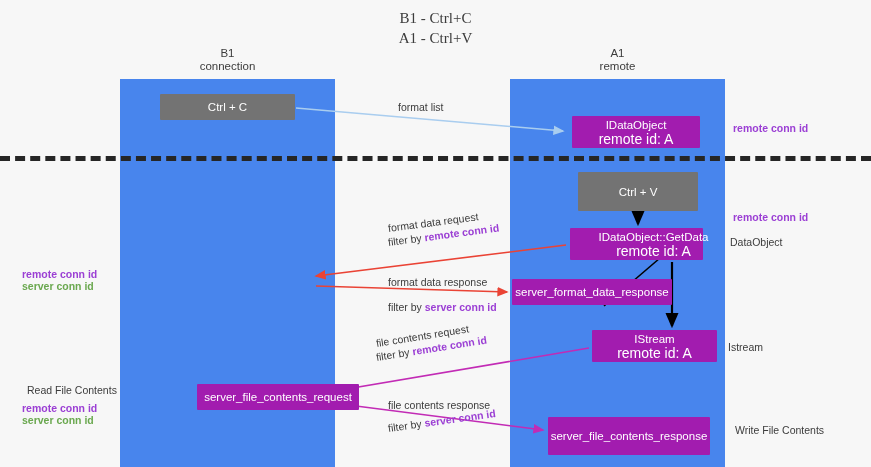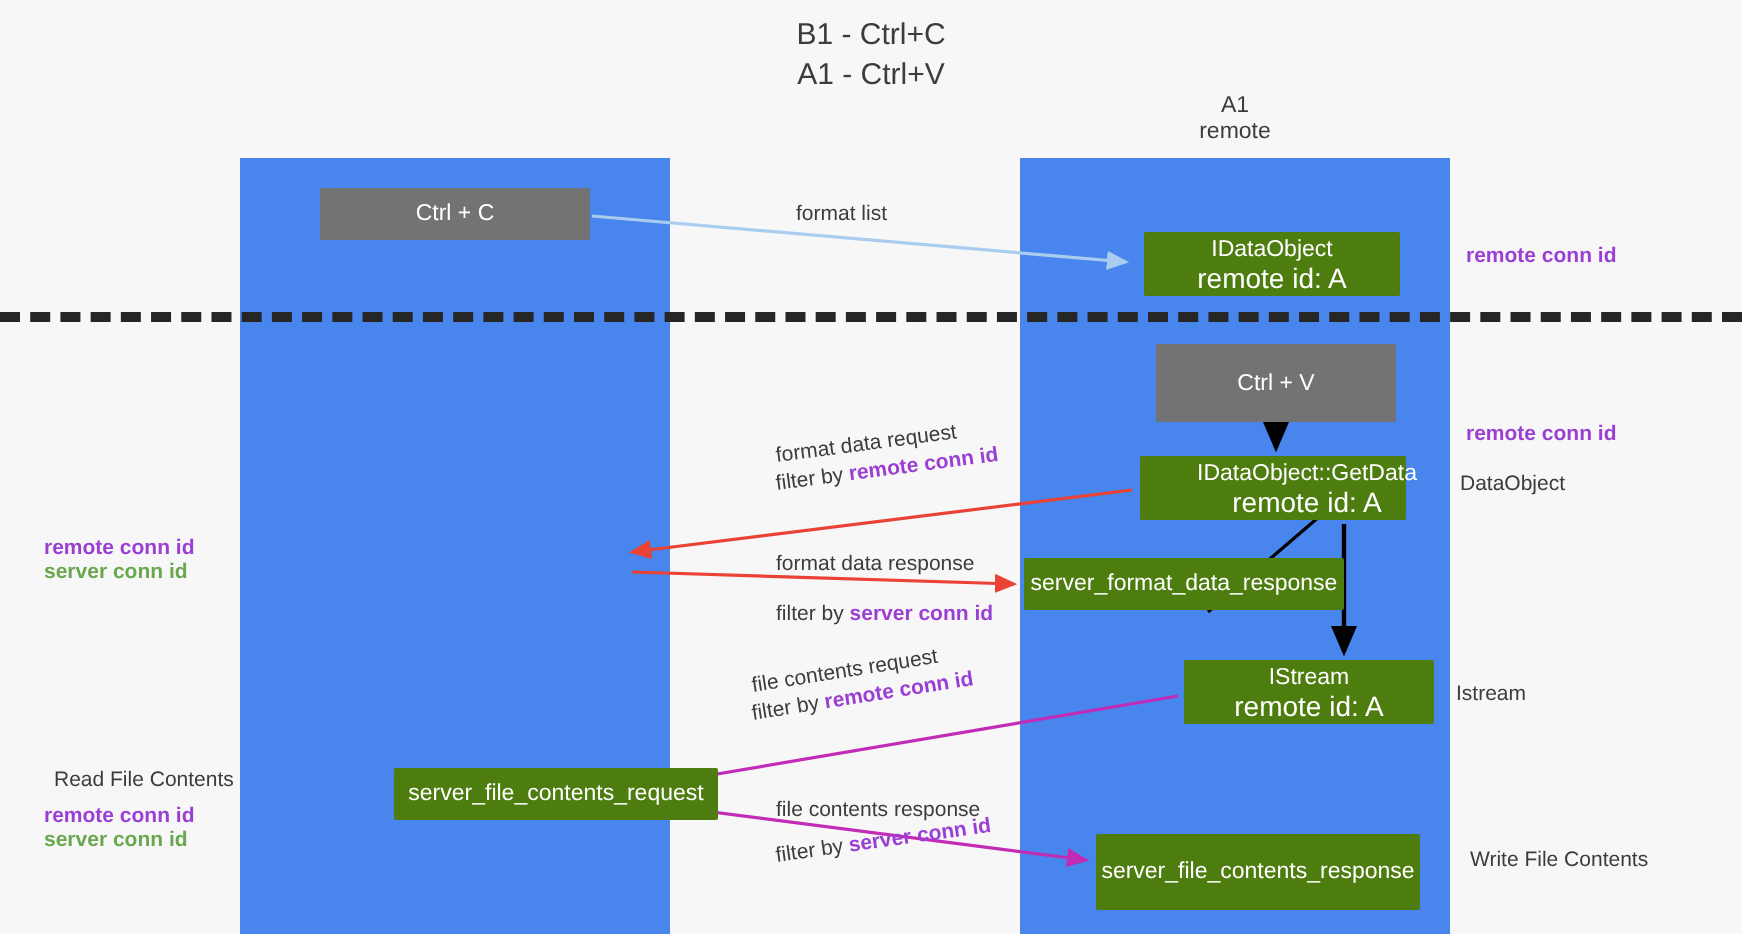--- a/index.html
+++ b/index.html
@@ -25,35 +25,35 @@
     text-align:center;
     font-size:11.5px;
     color:#3c3c3c;
     line-height:13px;
   }
   #head-b1 { left:120px; top:47px; width:215px; }
   #head-a1 { left:510px; top:47px; width:215px; }
 
   #title {
     position:absolute; left:0; top:8px; width:871px;
-    text-align:center; font-size:15px; color:#3c3c3c; line-height:20px;
+    text-align:center; font-size:15px; color:#3c3c3c; line-height:20px;font-family:Liberation Serif, serif;
   }
 
   .box {
     position:absolute;
     display:flex; flex-direction:column;
     align-items:center; justify-content:center;
     color:#ffffff;
     font-size:11.5px;
     line-height:14px;
     text-align:center;
     border-radius:1px;
   }
   .box.green { background:#737373; }
-  .box.orange { background:#4d7c0f; }
+  .box.orange { background:#a21caf; }
   .box .l2 { font-size:14px; }
 
   #box-ctrlc   { left:160px; top:94px;  width:135px; height:26px; }
   #box-ctrlv   { left:578px; top:172px; width:120px; height:39px; }
   #box-idataobject { left:572px; top:116px; width:128px; height:32px; }
   #box-getdata { left:570px; top:228px; width:133px; height:32px;padding-left:34px; }
   #box-sfdreq  { left:152px; top:267px; width:160px; height:26px; }
   #box-sfdresp { left:512px; top:279px; width:160px; height:26px; }
   #box-istream { left:592px; top:330px; width:125px; height:32px; }
   #box-sfcreq  { left:150px; top:384px; width:162px; height:26px;margin-left:47px; }
@@ -107,20 +107,24 @@
 <div id="stage">
 
   <div id="lane-b1" class="lane"></div>
   <div id="lane-a1" class="lane"></div>
 
   <div id="title">
     <div>B1 - Ctrl+C</div>
     <div>A1 - Ctrl+V</div>
   </div>
 
+  <div id="head-b1" class="col-head">
+    <div>B1</div>
+    <div>connection</div>
+  </div>
   <div id="head-a1" class="col-head">
     <div>A1</div>
     <div>remote</div>
   </div>
 
   <svg id="arrows" viewBox="0 0 871 467">
     <defs>
       <marker id="ar-blue" markerWidth="7" markerHeight="7" refX="6" refY="3" orient="auto">
         <path d="M0,0 L7,3 L0,6 z" fill="#a9cdef"></path>
       </marker>

